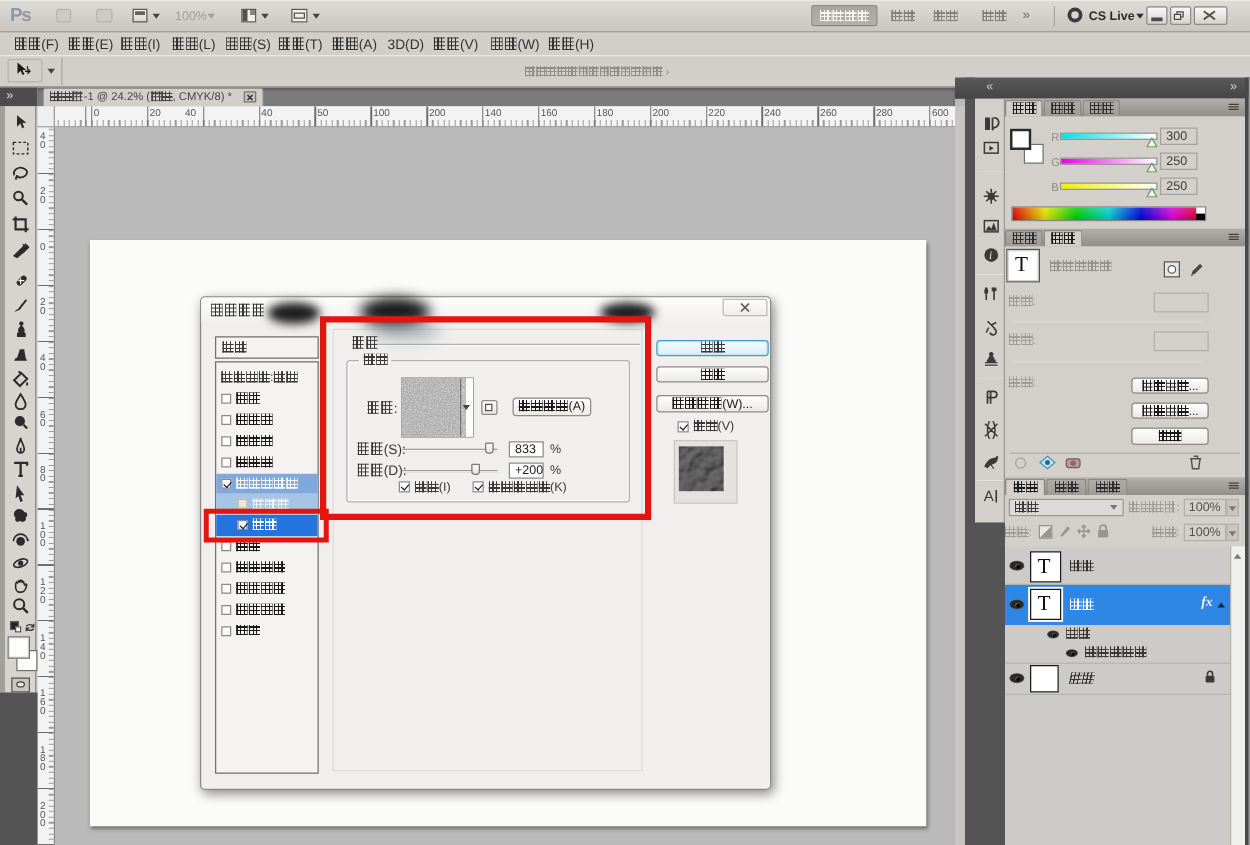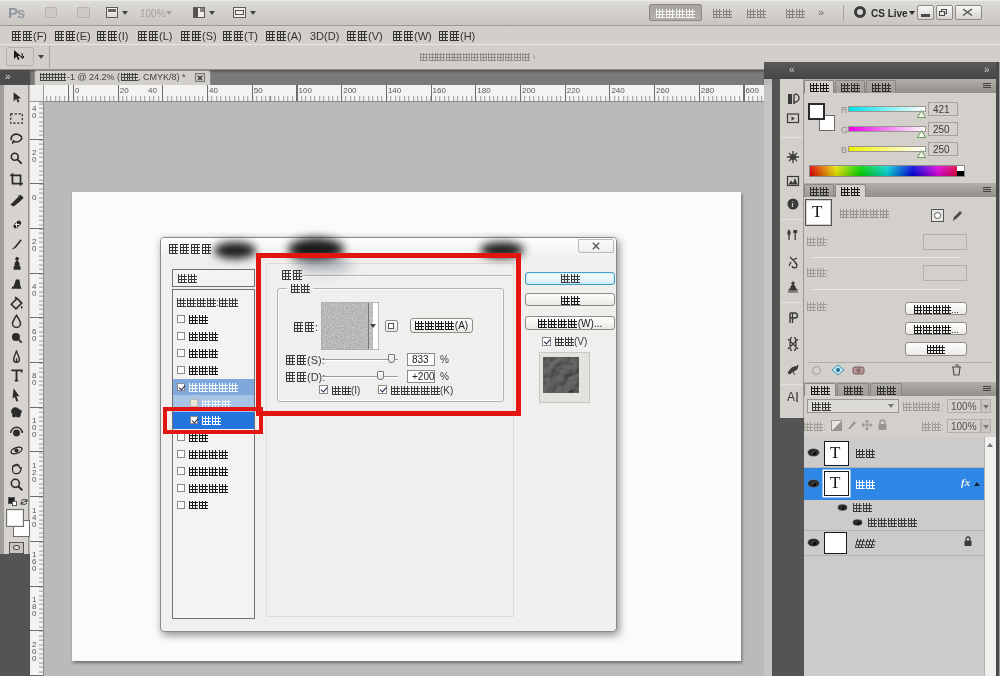--- a/index.html
+++ b/index.html
@@ -373,21 +373,21 @@
 <div class="a" style="left:983px;top:83px;width:8px;height:5px;border-top:1px solid #44413c;border-bottom:1px solid #44413c">
       <div style="margin-top:1px;height:1px;background:#44413c"></div>
     </div>
 <div class="a" style="left:808px;top:103px;width:17px;height:17px;background:#fff;border:2px solid #2b2b2b;z-index:2"></div>
 <div class="a" style="left:819px;top:115px;width:16px;height:16px;background:#fff;border:1px solid #6b6b6b"></div>
 <div class="a" style="left:841px;top:105px;font-size:9px;color:#8e8b86">R</div>
 <div class="a" style="left:848px;top:106px;width:78px;height:6px;border:1px solid #9a9792;background:linear-gradient(90deg,#00e0e8,#ffffff)"></div>
 <svg class="a" style="left:917px;top:110px" width="9" height="8" viewBox="0 0 9 8">
       <path d="M4.5 .5 L8.5 7.5 H.5 Z" fill="#eef6e8" stroke="#6d9a60"></path>
     </svg>
-<div class="a" style="left:928px;top:102px;width:30px;height:14px;border:1px solid #a5a29d;font-size:10px;color:#3a3a3a;padding:1px 0 0 4px">421</div>
+<div class="a" style="left:928px;top:102px;width:30px;height:14px;border:1px solid #a5a29d;font-size:10px;color:#3a3a3a;padding:1px 0 0 4px">300</div>
 <div class="a" style="left:841px;top:125px;font-size:9px;color:#8e8b86">G</div>
 <div class="a" style="left:848px;top:126px;width:78px;height:6px;border:1px solid #9a9792;background:linear-gradient(90deg,#e800e8,#ffffff)"></div>
 <svg class="a" style="left:917px;top:130px" width="9" height="8" viewBox="0 0 9 8">
       <path d="M4.5 .5 L8.5 7.5 H.5 Z" fill="#eef6e8" stroke="#6d9a60"></path>
     </svg>
 <div class="a" style="left:928px;top:122px;width:30px;height:14px;border:1px solid #a5a29d;font-size:10px;color:#3a3a3a;padding:1px 0 0 4px">250</div>
 <div class="a" style="left:841px;top:145px;font-size:9px;color:#8e8b86">B</div>
 <div class="a" style="left:848px;top:146px;width:78px;height:6px;border:1px solid #9a9792;background:linear-gradient(90deg,#f0f000,#ffffff)"></div>
 <svg class="a" style="left:917px;top:150px" width="9" height="8" viewBox="0 0 9 8">
       <path d="M4.5 .5 L8.5 7.5 H.5 Z" fill="#eef6e8" stroke="#6d9a60"></path>

